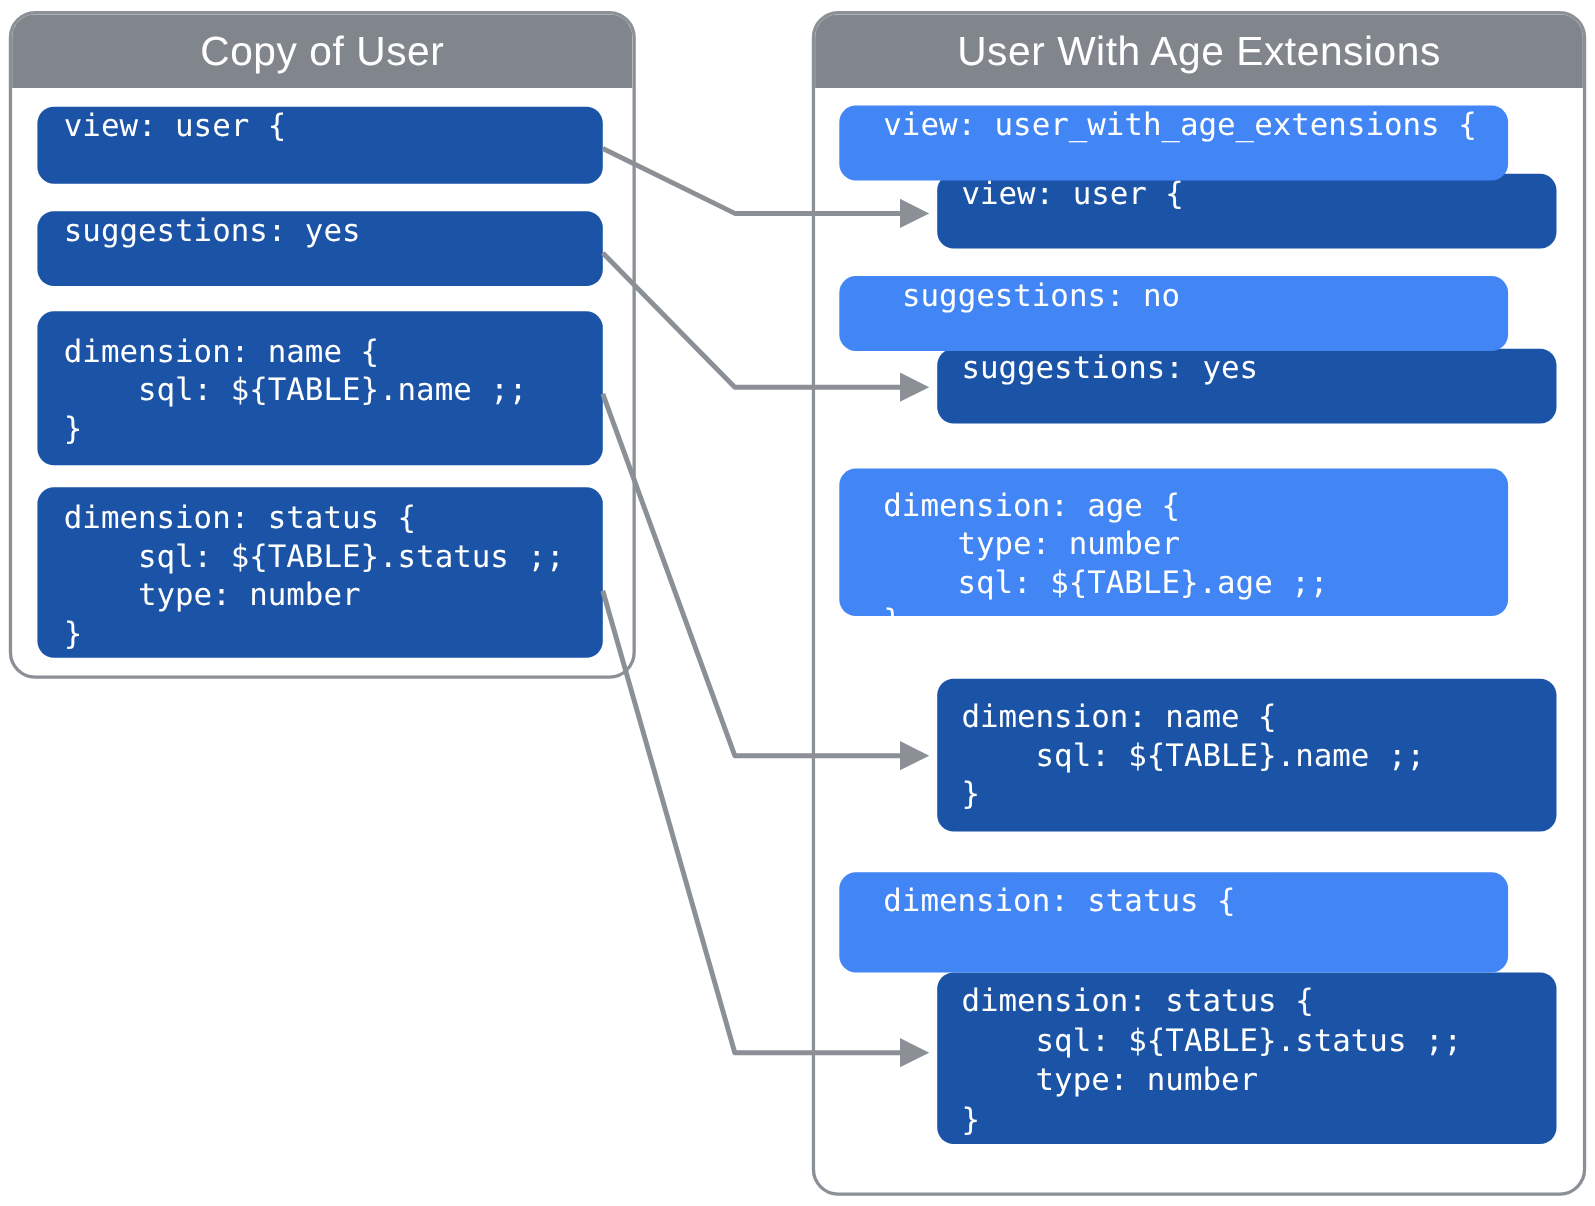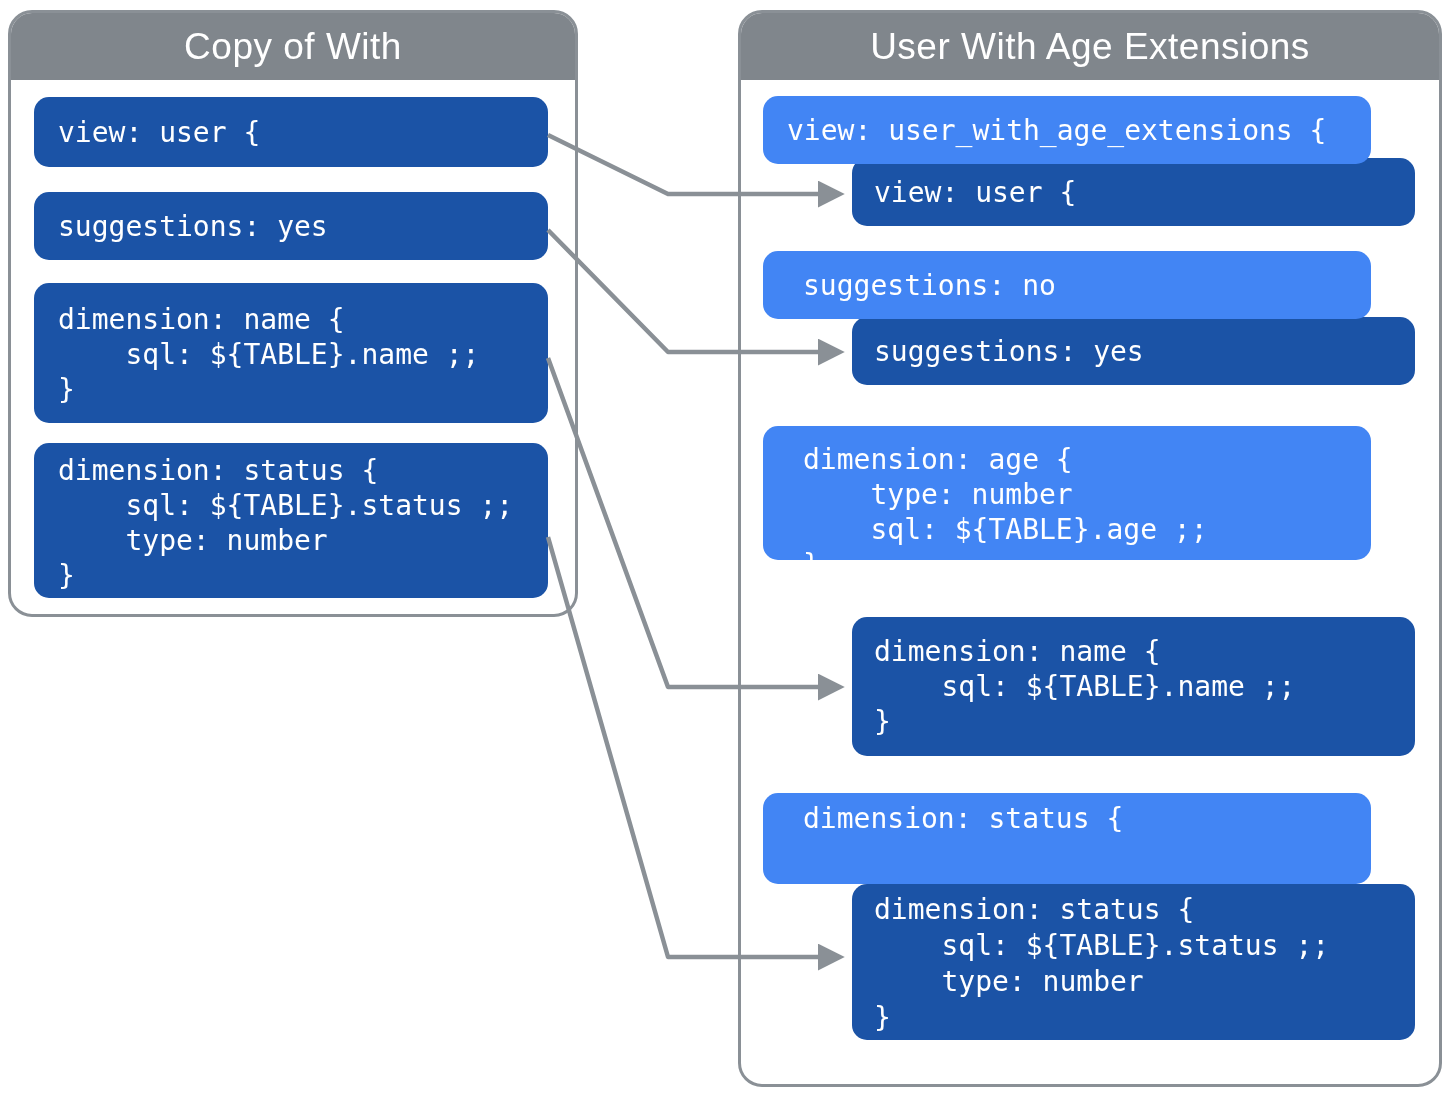--- a/index.html
+++ b/index.html
@@ -34,52 +34,52 @@
   }
   .code-block{
     position:absolute;
     box-sizing:border-box;
     border-radius:15px;
     color:#ffffff;
     font-family:"DejaVu Sans Mono","Liberation Mono",monospace;
     font-size:28px;
   }
   .code-block .code-line{white-space:pre;line-height:35px;}
-  .single{display:flex;align-items:center;}
+  .single{display:flex;}
   .dark{background:#1B53A6;z-index:2;}
   .light{background:#4285F4;z-index:3;}
   
   .b1{left:34px;top:97px;width:514px;height:70px;padding-left:24px;}
   .b2{left:34px;top:192px;width:514px;height:68px;padding-left:24px;}
   .b3{left:34px;top:283px;width:514px;height:140px;padding:19px 0 0 24px;}
   .b4{left:34px;top:443px;width:514px;height:155px;padding:10px 0 0 24px;}
   
-  .r1{left:763px;top:96px;width:608px;height:68px;padding-left:24px;}
+  .r1{left:763px;top:96px;width:608px;height:68px;padding-left:40px;}
   .r2{left:852px;top:158px;width:563px;height:68px;padding-left:22px;}
-  .r3{left:763px;top:251px;width:608px;height:68px;padding-left:40px;}
+  .r3{left:763px;top:251px;width:608px;height:68px;padding-left:57px;}
   .r4{left:852px;top:317px;width:563px;height:68px;padding-left:22px;}
   .r5{left:763px;top:426px;width:608px;height:134px;padding:16px 0 0 40px;}
   .r6{left:852px;top:617px;width:563px;height:139px;padding:17px 0 0 22px;}
   .r7{left:763px;top:793px;width:608px;height:91px;padding:8px 0 0 40px;}
   .r7 .code-line{line-height:36px;}
   .r8{left:852px;top:884px;width:563px;height:156px;padding:8px 0 0 22px;}
   .r8 .code-line{line-height:36px;}
   .connector-layer{
     position:absolute;left:0;top:0;width:1450px;height:1096px;
     z-index:5;pointer-events:none;
   }
 </style>
 </head>
 <body>
 
 <div class="stage">
 
   <section class="panel panel-left">
     <header class="panel-header">
-      <span class="panel-title">Copy of With</span>
+      <span class="panel-title">Copy of User</span>
     </header>
   </section>
 
   <div class="code-block dark single b1">
     <div class="code-line">view: user {</div>
   </div>
 
   <div class="code-block dark single b2">
     <div class="code-line">suggestions: yes</div>
   </div>

